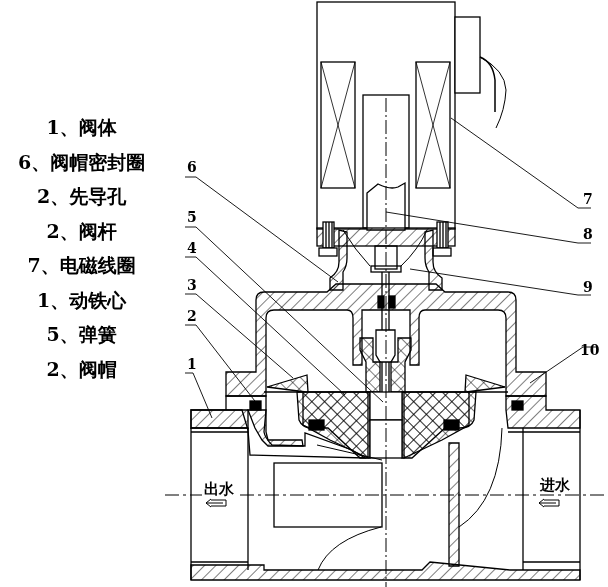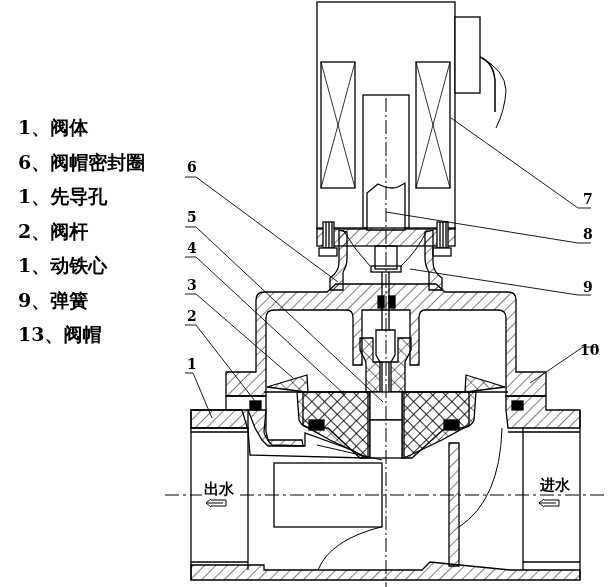--- a/index.html
+++ b/index.html
@@ -1,33 +1,34 @@
 <!DOCTYPE html>
 <html><head>
 <meta charset="utf-8">
 <style>
   html, body { margin:0; padding:0; background:#ffffff; }
   body { width:608px; height:587px; position:relative; overflow:hidden; font-family:"DejaVu Serif", serif; }
   #legend { position:absolute; left:18px; top:112px; }
-  .legend-item { height:34.5px; line-height:30px; font-size:19px; font-weight:bold; color:#000; white-space:nowrap; font-family:"DejaVu Serif", serif; }
+  .legend-item { height:34.5px; line-height:30px; font-size:19px; font-weight:bold; color:#000; white-space:nowrap; font-family:"DejaVu Serif", serif;text-align:center; }
   svg#drawing { position:absolute; left:0; top:0; }
   .callout-num { font-family:"DejaVu Serif", serif; font-size:14px; font-weight:bold; fill:#000; }
   .flow-label { font-family:"DejaVu Sans", sans-serif; font-size:15px; font-weight:bold; fill:#000; }
 </style>
 </head>
 <body>
 
 <div id="legend">
   <div class="legend-item">1、阀体</div>
   <div class="legend-item">6、阀帽密封圈</div>
-  <div class="legend-item">1、先导孔</div>
+  <div class="legend-item">2、先导孔</div>
   <div class="legend-item">2、阀杆</div>
+  <div class="legend-item">7、电磁线圈</div>
   <div class="legend-item">1、动铁心</div>
-  <div class="legend-item">9、弹簧</div>
-  <div class="legend-item">13、阀帽</div>
+  <div class="legend-item">5、弹簧</div>
+  <div class="legend-item">2、阀帽</div>
 </div>
 
 <svg id="drawing" width="608" height="587" viewBox="0 0 608 587" xmlns="http://www.w3.org/2000/svg">
   <defs>
     <pattern id="hatch" patternUnits="userSpaceOnUse" width="8" height="8" patternTransform="rotate(45)">
       <line x1="0" y1="0" x2="0" y2="8" stroke="#000" stroke-width="1"></line>
     </pattern>
     <pattern id="cross" patternUnits="userSpaceOnUse" width="9" height="9" patternTransform="rotate(45)">
       <line x1="0" y1="0" x2="0" y2="9" stroke="#000" stroke-width="1"></line>
       <line x1="0" y1="0" x2="9" y2="0" stroke="#000" stroke-width="1"></line>

